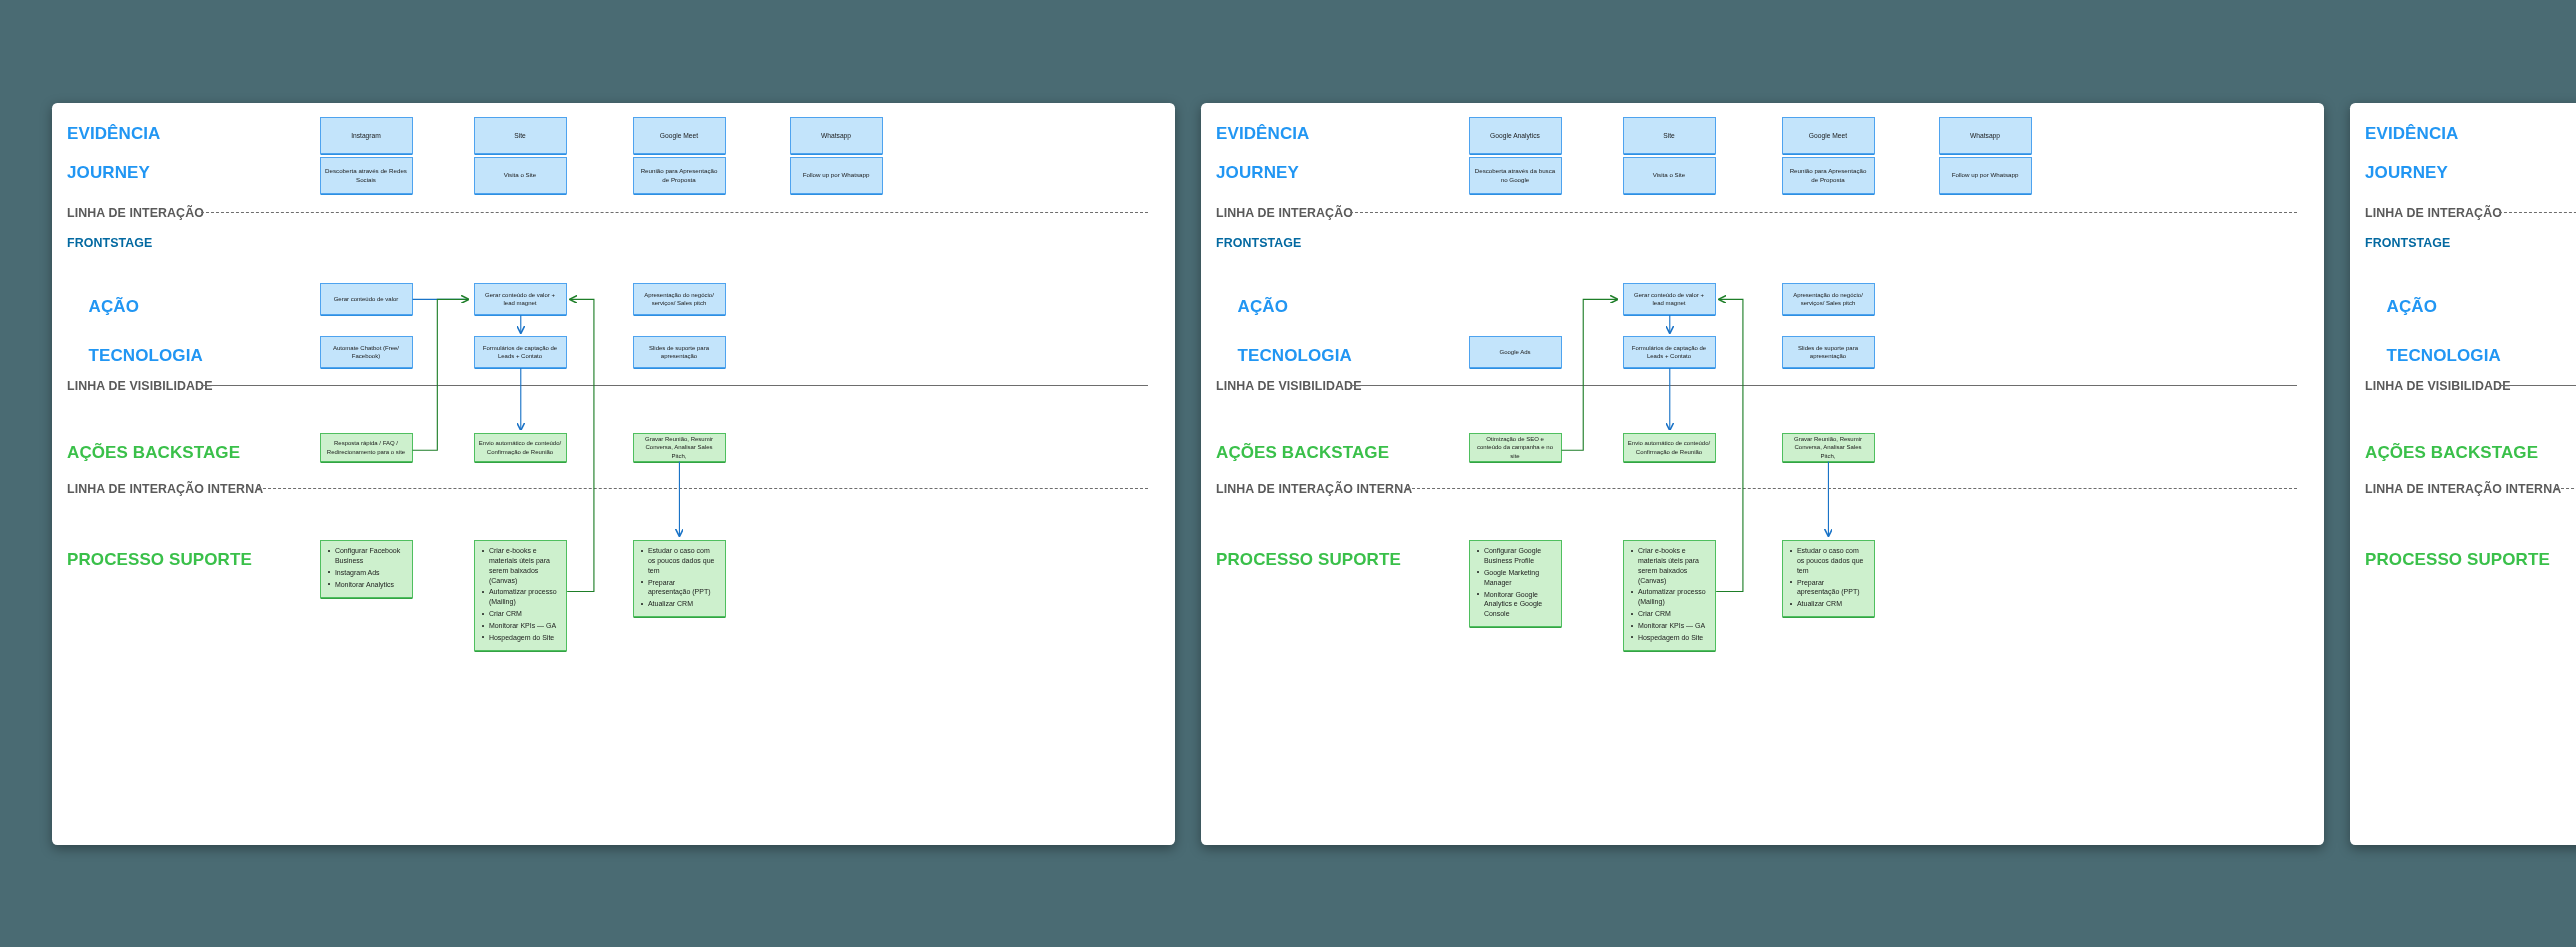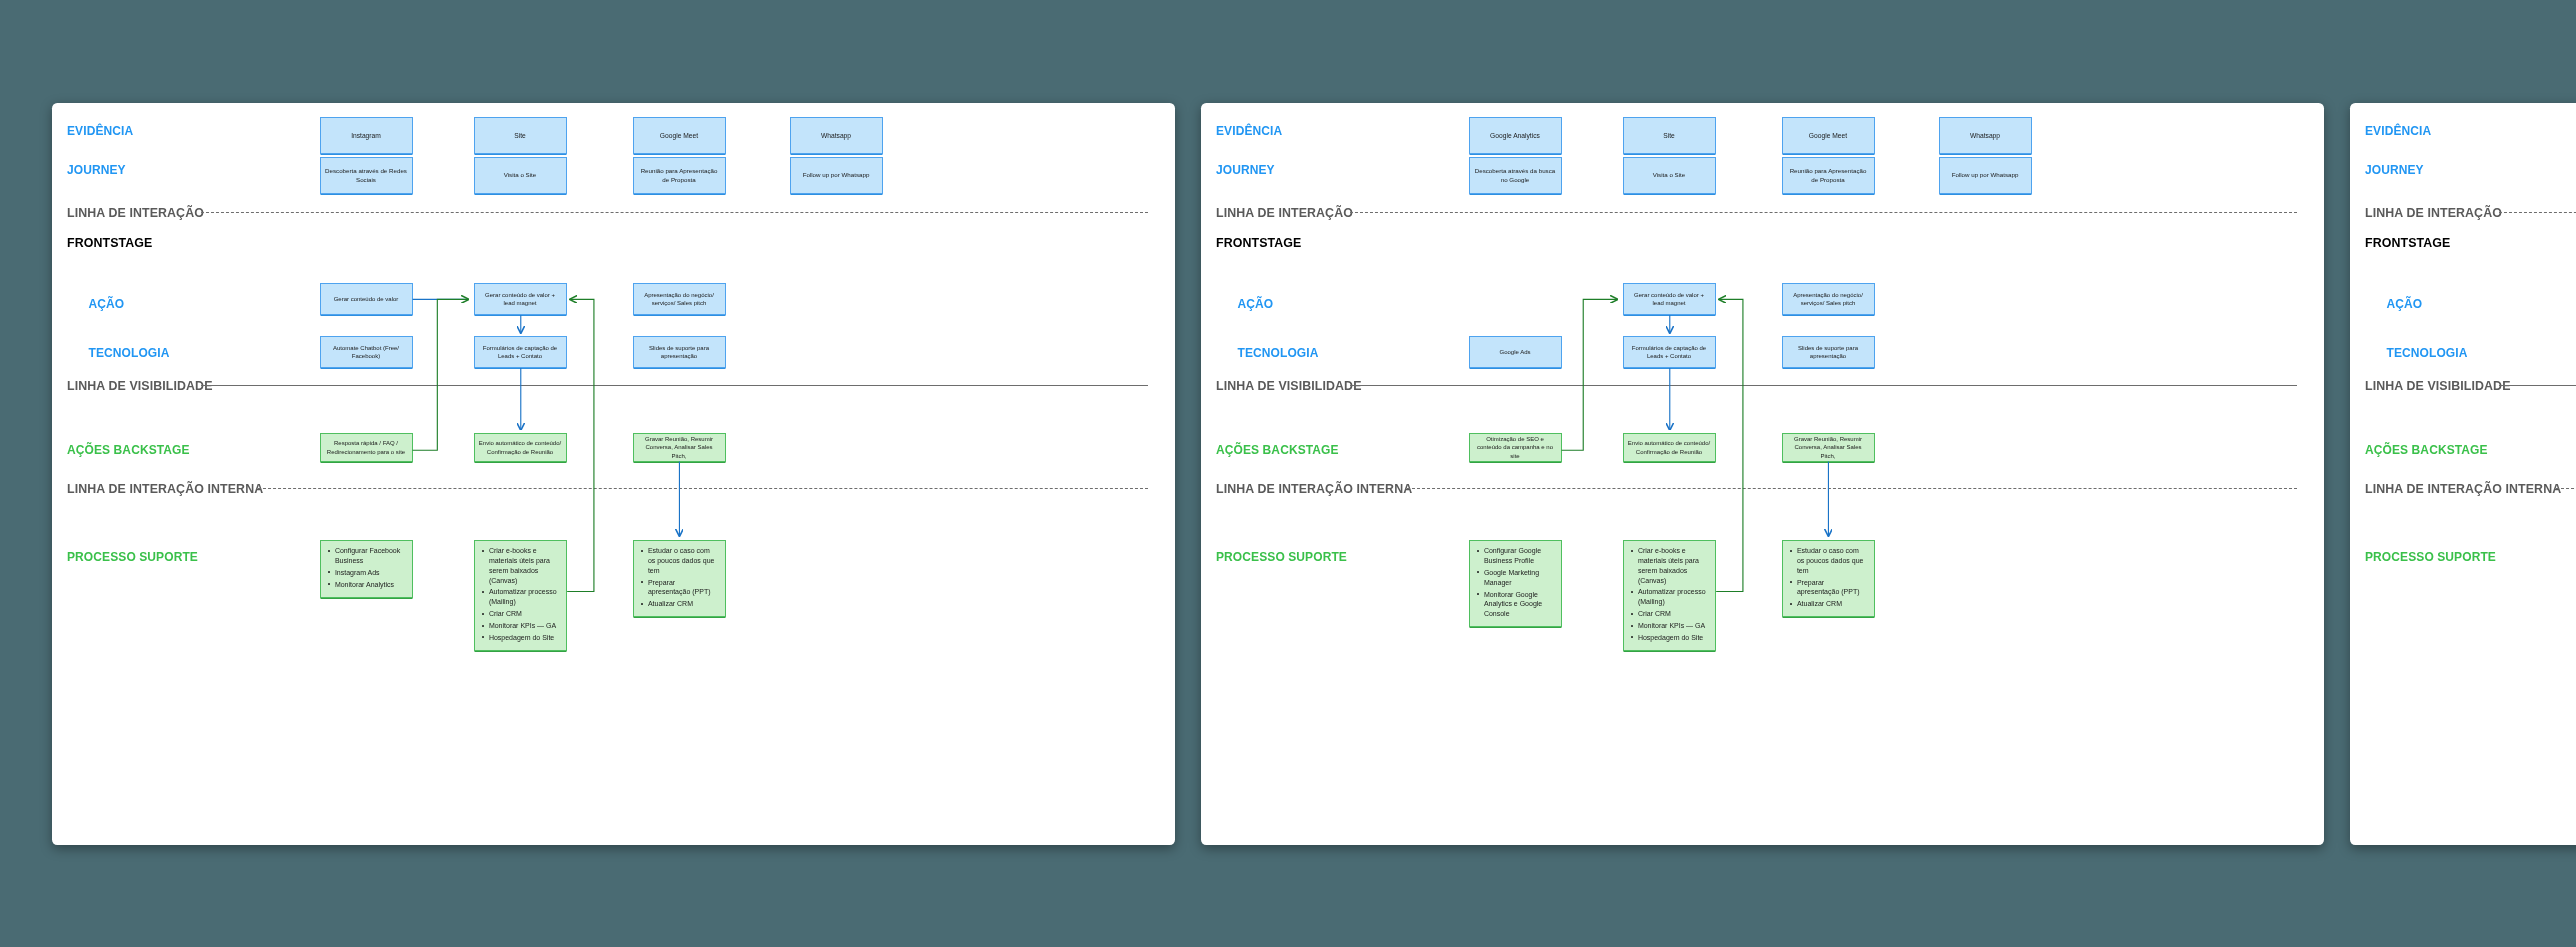--- a/index.html
+++ b/index.html
@@ -29,25 +29,25 @@
     box-shadow:0 3.1px 11.3px rgba(0,0,0,.35);
     flex:0 0 auto;
   }
 
   
   .rowlabel{
     position:absolute;
     font-weight:700;
     letter-spacing:0.1px;
     white-space:nowrap;
-    font-size:12px;
+    font-size:17px;
     line-height:1;
   }
   .lbl-blue{ color:#2196f3; }
-  .lbl-black{ color:#000000;text-align:right; }
+  .lbl-black{ color:#0369a1;text-align:right; }
   .lbl-green{ color:#3ac04a; }
   .lbl-gray{ color:#5a5a5a; }
 
   
   .sep{
     position:absolute;
     height:0;
     border-top:1.5px dashed #6d6d6d;
   }
   .sep.solid{ border-top:1.5px solid #6d6d6d; }

